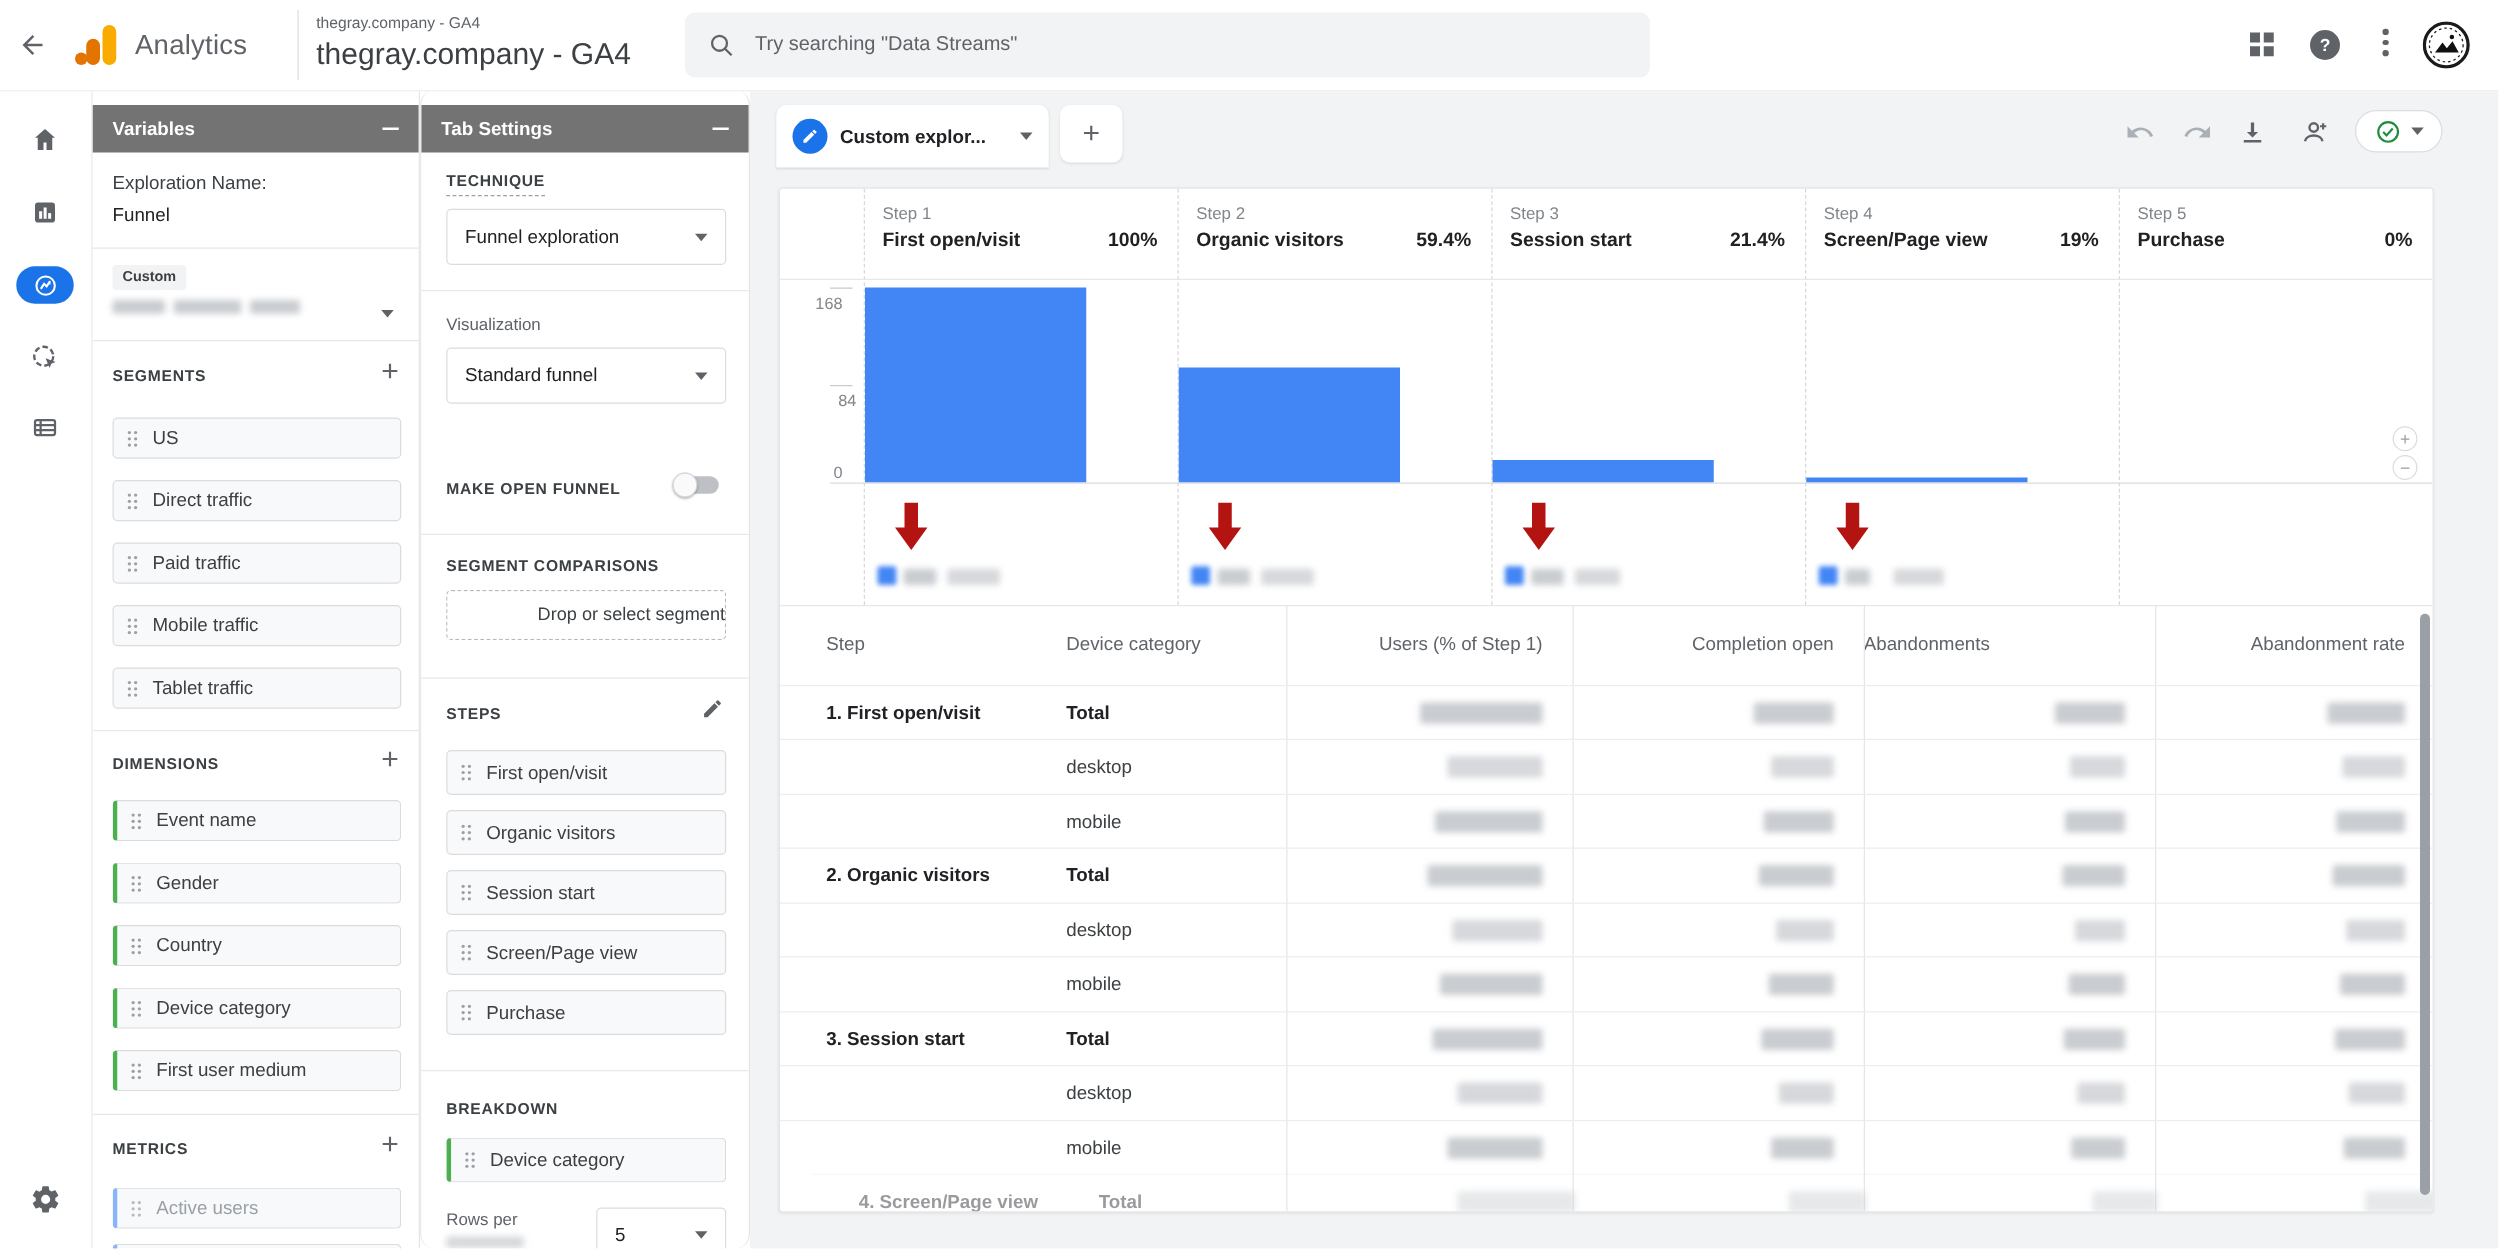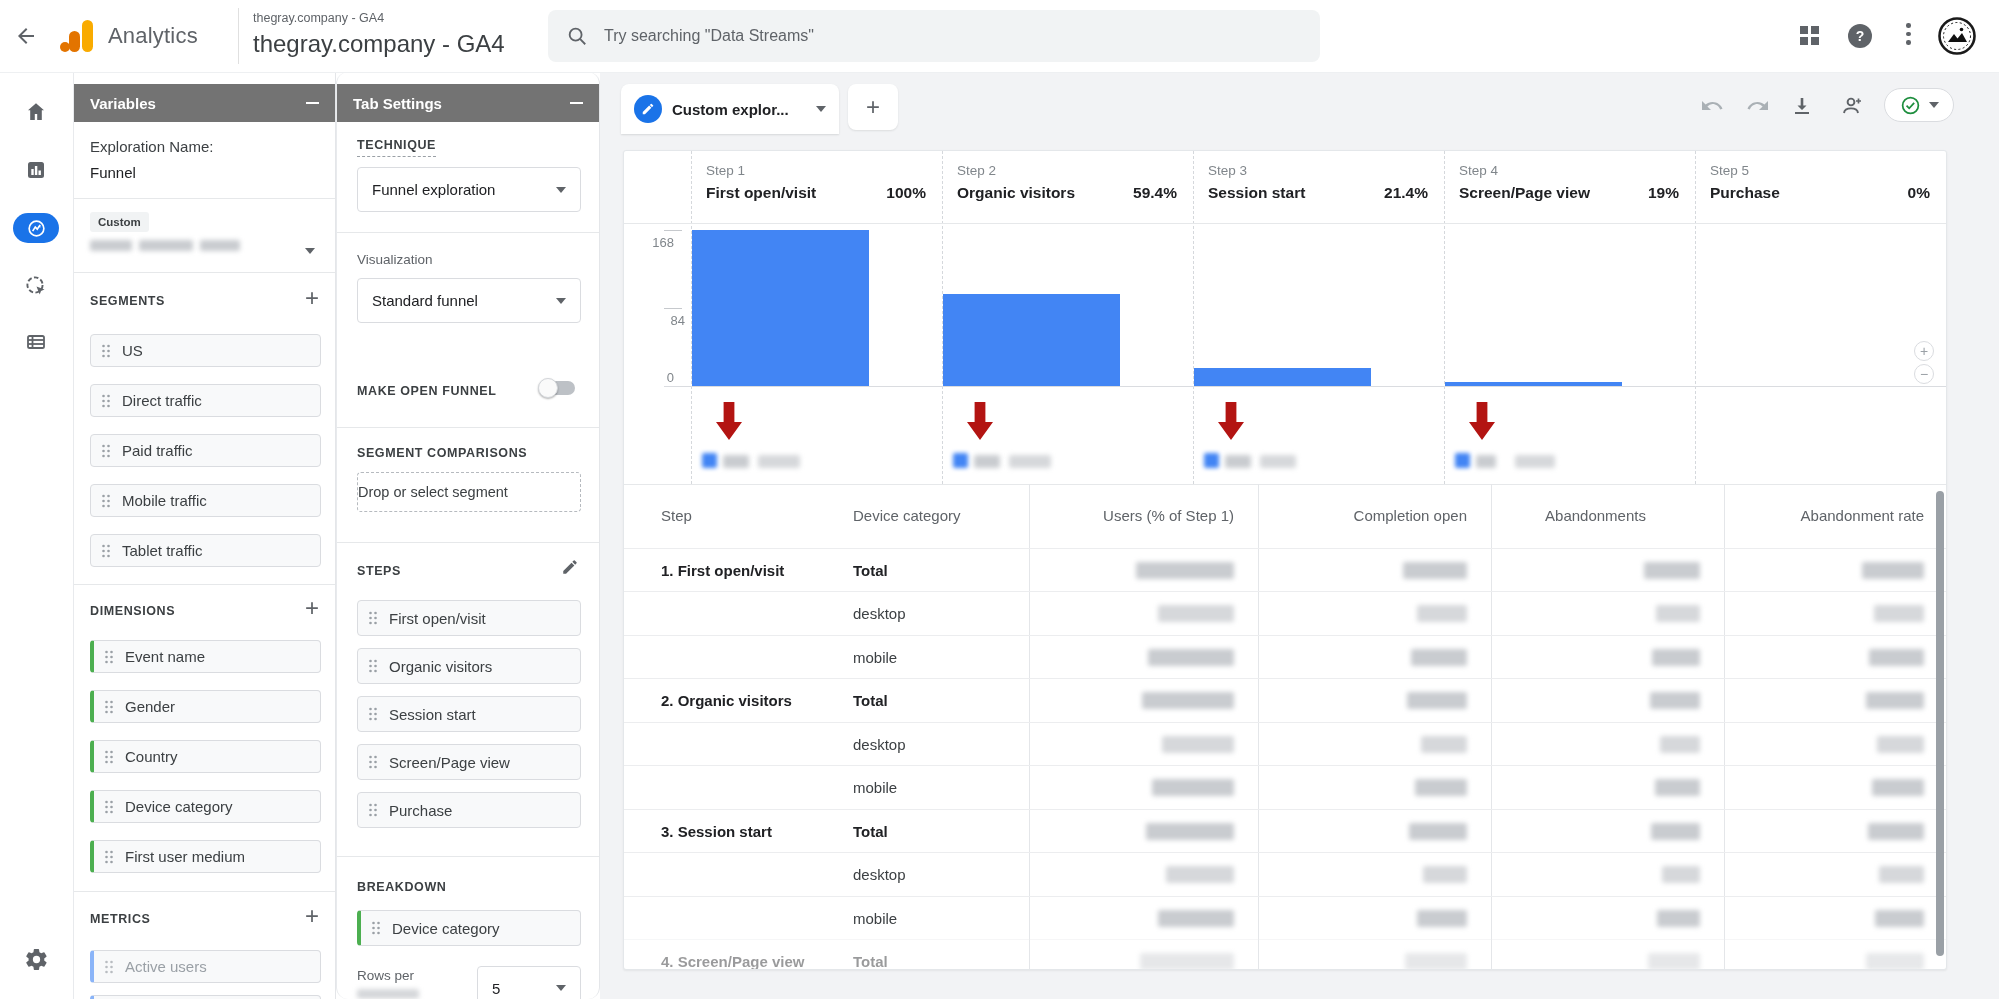--- a/index.html
+++ b/index.html
@@ -31,21 +31,21 @@
   .divider{left:0;width:100%;height:1px;background:#e6e8ea;}
   .seclabel{font-size:12.5px;font-weight:bold;color:#3c4043;letter-spacing:.6px;}
   .plus-btn{font-size:24px;font-weight:300;color:#5f6368;line-height:20px;}
   .chip{height:33px;background:#f8f9fa;border:1px solid #dadce0;border-radius:4px;display:flex;align-items:center;gap:11px;padding:0 10px;font-size:15px;color:#3c4043;box-sizing:border-box;}
   .chip.green{border-left:4px solid #4caf50;}
   .chip.blue{border-left:4px solid #8ab4f8;color:#9aa0a6;}
   .smlabel{font-size:13.5px;color:#5f6368;}
   .select{border:1px solid #dadce0;border-radius:4px;background:#fff;display:flex;align-items:center;justify-content:space-between;padding:0 14px;font-size:15px;color:#202124;box-sizing:border-box;}
   .caret{width:0;height:0;border-left:5px solid transparent;border-right:5px solid transparent;border-top:6px solid #5f6368;}
   .badge{display:inline-block;background:#f1f3f4;border-radius:3px;padding:4px 8px;font-size:11.5px;font-weight:bold;color:#3c4043;}
-  .dropzone{border:1px dashed #b6babf;border-radius:4px;display:flex;align-items:center;justify-content:flex-start;font-size:14.5px;color:#3c4043;box-sizing:border-box;background:#fff;}
+  .dropzone{border:1px dashed #b6babf;border-radius:4px;display:flex;align-items:center;justify-content:flex-end;font-size:14.5px;color:#3c4043;box-sizing:border-box;background:#fff;}
   .blur{background:#c9ccd0;filter:blur(2.5px);border-radius:2px;}
   .blur.light{background:#d6d8db;}
   .blur.bluesq{background:#4285f4;filter:blur(2px);}
   .toggle-track{width:34px;height:14px;background:#bdc1c6;border-radius:7px;}
   .toggle-knob{position:absolute;left:-3px;top:-3px;width:20px;height:20px;border-radius:50%;background:#fafafa;border:1px solid #d3d6da;box-shadow:0 1px 2px rgba(0,0,0,.3);box-sizing:border-box;}
   
   .main-bg{left:600px;top:72px;width:1399px;height:927px;background:#f2f3f5;}
   .doc-tab{left:621px;top:84px;width:218px;height:50px;background:#fff;border-radius:8px 8px 0 0;display:flex;align-items:center;padding:0 13px;box-sizing:border-box;gap:10px;box-shadow:0 1px 2px rgba(60,64,67,.15);}
   .doc-tab .label{font-size:15px;font-weight:bold;color:#202124;}
   .tab-plus{left:848px;top:84px;width:50px;height:46px;background:#fff;border-radius:8px;display:flex;align-items:center;justify-content:center;font-size:24px;font-weight:300;color:#5f6368;box-shadow:0 1px 2px rgba(60,64,67,.12);}
@@ -577,21 +577,21 @@
     <div class="abs tick" style="left:40px;top:157px;"></div>
     <div class="abs" style="left:40px;top:235px;right:0;height:1px;background:#dadce0;"></div>
     <div class="abs hline" style="top:333px;"></div>
     <div class="abs zoombtn" style="left:1290px;top:190px;">+</div>
     <div class="abs zoombtn" style="left:1290px;top:213px;">−</div>
 
     <div class="abs th" style="left:37px;">Step</div>
     <div class="abs th" style="left:229px;">Device category</div>
     <div class="abs th" style="left:405px;width:205px;text-align:right;">Users (% of Step 1)</div>
     <div class="abs th" style="left:634px;width:209px;text-align:right;">Completion open</div>
-    <div class="abs th" style="left:867px;width:209px;text-align:center;">Abandonments</div>
+    <div class="abs th" style="left:867px;width:209px;text-align:left;">Abandonments</div>
     <div class="abs th" style="left:1100px;width:200px;text-align:right;">Abandonment rate</div>
     <div class="abs vline" style="left:405px;"></div>
     <div class="abs vline" style="left:634px;"></div>
     <div class="abs vline" style="left:867px;"></div>
     <div class="abs vline" style="left:1100px;"></div>
 
     <div class="abs trow group" style="top:397px;">
       <span class="cell-step">1. First open/visit</span>
       <span class="cell-dev">Total</span>
       <span class="rblur blur" style="right:714px;width:98px;"></span>
@@ -656,21 +656,21 @@
       <span class="rblur blur light" style="right:24px;width:45px;"></span>
     </div>
     <div class="abs trow" style="top:745px;">
       <span class="cell-step"></span>
       <span class="cell-dev">mobile</span>
       <span class="rblur blur" style="right:714px;width:76px;"></span>
       <span class="rblur blur" style="right:481px;width:50px;"></span>
       <span class="rblur blur" style="right:248px;width:43px;"></span>
       <span class="rblur blur" style="right:24px;width:49px;"></span>
     </div>
-    <div class="abs trow group faded" style="top:788px;height:32px;">
+    <div class="abs trow group faded" style="top:788px;height:32px;margin-left:26px;">
       <span class="cell-step">4. Screen/Page view</span>
       <span class="cell-dev">Total</span>
       <span class="rblur blur" style="right:714px;width:94px;"></span>
       <span class="rblur blur" style="right:481px;width:62px;"></span>
       <span class="rblur blur" style="right:248px;width:52px;"></span>
       <span class="rblur blur" style="right:24px;width:58px;"></span>
     </div>
 
     <div class="abs scrollthumb"></div>
   </div>

